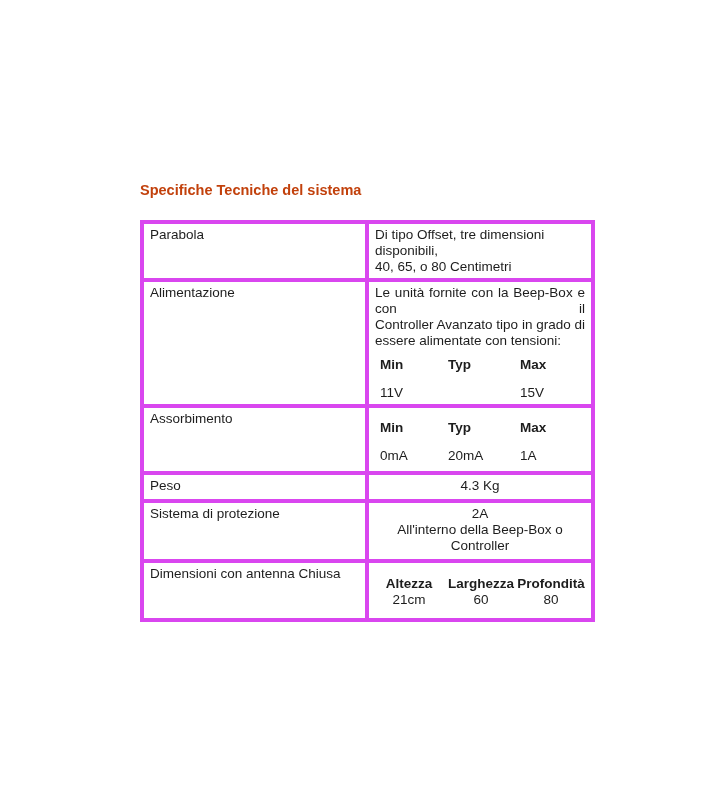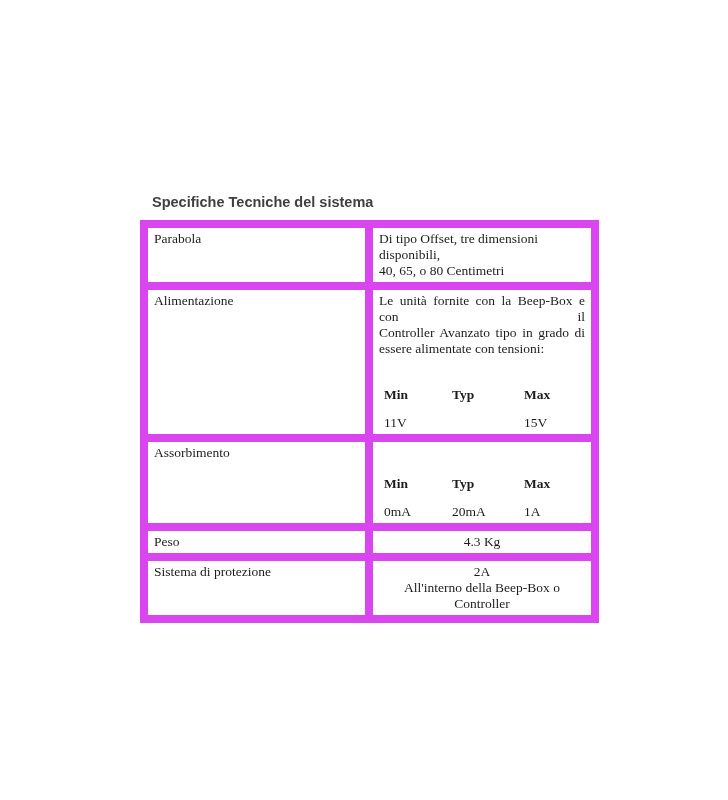--- a/index.html
+++ b/index.html
@@ -13,44 +13,43 @@
     height: 800px;
     background: #ffffff;
     overflow: hidden;
     font-family: "Liberation Sans", sans-serif;
     color: #1d1d1d;
   }
   .doc-title {
     position: absolute;
     left: 140px;
     top: 182px;
-    margin: 12px;
+    margin: 0;
     font-size: 14.5px;
     font-weight: bold;
     line-height: 16px;
-    color: #404040;
+    color: #c2410c;
   }
   table.spec {
     position: absolute;
     left: 140px;
     top: 220px;
     width: 451px;
     border-collapse: collapse;
     table-layout: fixed;
     font-size: 13.5px;
     line-height: 16px;
   }
   table.spec col.c1 { width: 225px; }
   table.spec col.c2 { width: 226px; }
   table.spec td {
-    border: 8px solid #d946ef;
+    border: 4px solid #d946ef;
     vertical-align: top;
     padding: 3px 6px;
     overflow: hidden;
-    font-family: Liberation Serif, serif;
   }
   tr.r-parabola     { height: 43px; }
   tr.r-ricerca      { height: 26px; }
   tr.r-alimentazione{ height: 109px; }
   tr.r-assorbimento { height: 67px; }
   tr.r-peso         { height: 28px; margin-top: 44px; }
   tr.r-fusibile     { height: 60px; }
   tr.r-dimensioni   { height: 59px; }
 
   .just {
@@ -58,21 +57,21 @@
     text-align-last: justify;
   }
   .mtm {
     display: grid;
     grid-template-columns: 68px 72px auto;
     row-gap: 12px;
     margin-left: 5px;
   }
   .mtm-alim { margin-top: 8px; }
   .mtm-assorb { margin-top: 9px; }
-  .bold { font-weight: bold; margin-top: 22px; }
+  .bold { font-weight: bold; }
   .center { text-align: center; border-radius: 10px; }
   .peso-val { padding-top: 2px; }
   .fusibile-val { padding-top: 1px; }
   .dim {
     display: grid;
     grid-template-columns: 72px 72px auto;
     text-align: center;
     margin-top: 10px;
     margin-left: -2px;
   }
@@ -137,16 +136,29 @@
     </tr>
 
     <tr class="r-fusibile">
       <td>Sistema di protezione</td>
       <td class="center fusibile-val">
         <div>2A</div>
         <div>All'interno della Beep-Box o Controller</div>
       </td>
     </tr>
 
+    <tr class="r-dimensioni">
+      <td>Dimensioni con antenna Chiusa</td>
+      <td>
+        <div class="dim">
+          <span class="bold">Altezza</span>
+          <span class="bold">Larghezza</span>
+          <span class="bold">Profondità</span>
+          <span>21cm</span>
+          <span>60</span>
+          <span>80</span>
+        </div>
+      </td>
+    </tr>
 
   </tbody>
     </table>
 </div>
 
 </body></html>

